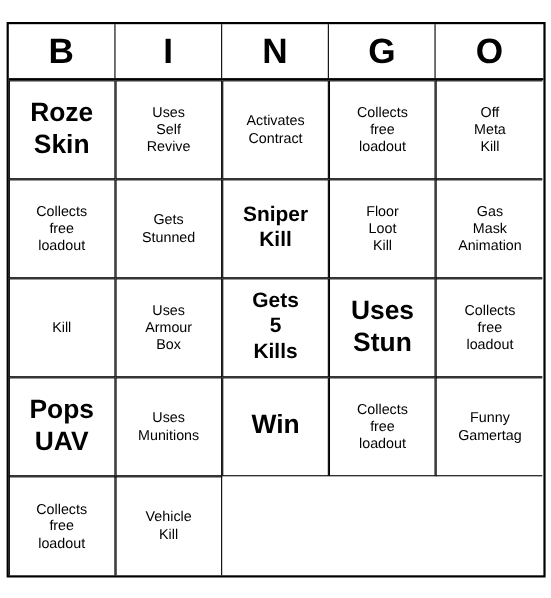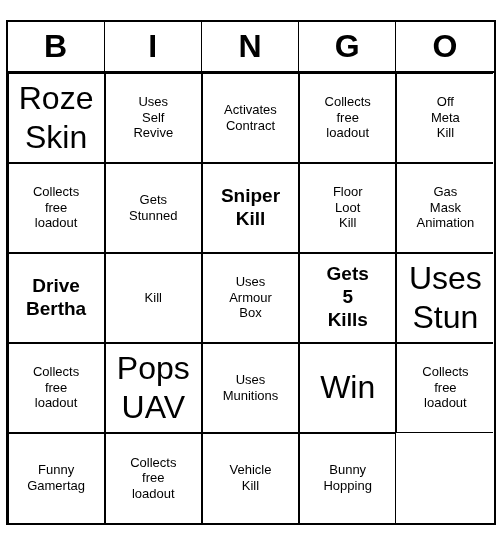--- a/index.html
+++ b/index.html
@@ -54,22 +54,22 @@
       border-bottom: none;
     }
     .cell-text {
       font-size: 13px;
     }
     .cell-text.large {
       font-size: 19px;
       font-weight: bold;
     }
     .cell-text.xlarge {
-      font-size: 32px;
-      font-weight: normal;
+      font-size: 24px;
+      font-weight: bold;
     }
   </style>
 </head>
 <body>
 
 <div class="bingo-card">
   <div class="bingo-header">
   <div class="bingo-header-cell">B</div>
       <div class="bingo-header-cell">I</div>
       <div class="bingo-header-cell">N</div>
@@ -101,23 +101,20 @@
       <div class="bingo-cell">
         <span class="cell-text large">Sniper<br>Kill</span>
       </div>
       <div class="bingo-cell">
         <span class="cell-text">Floor<br>Loot<br>Kill</span>
       </div>
       <div class="bingo-cell">
         <span class="cell-text">Gas<br>Mask<br>Animation</span>
       </div>
       <div class="bingo-cell">
-        <span class="cell-text large">Drive<br>Bertha</span>
-      </div>
-      <div class="bingo-cell">
         <span class="cell-text">Kill</span>
       </div>
       <div class="bingo-cell">
         <span class="cell-text">Uses<br>Armour<br>Box</span>
       </div>
       <div class="bingo-cell">
         <span class="cell-text large">Gets<br>5<br>Kills</span>
       </div>
       <div class="bingo-cell">
         <span class="cell-text xlarge">Uses<br>Stun</span>
@@ -139,17 +136,14 @@
       </div>
       <div class="bingo-cell">
         <span class="cell-text">Funny<br>Gamertag</span>
       </div>
       <div class="bingo-cell">
         <span class="cell-text">Collects<br>free<br>loadout</span>
       </div>
       <div class="bingo-cell">
         <span class="cell-text">Vehicle<br>Kill</span>
       </div>
-      <div class="bingo-cell">
-        <span class="cell-text">Bunny<br>Hopping</span>
-      </div>
     </div>
 </div>
 
 </body></html>

